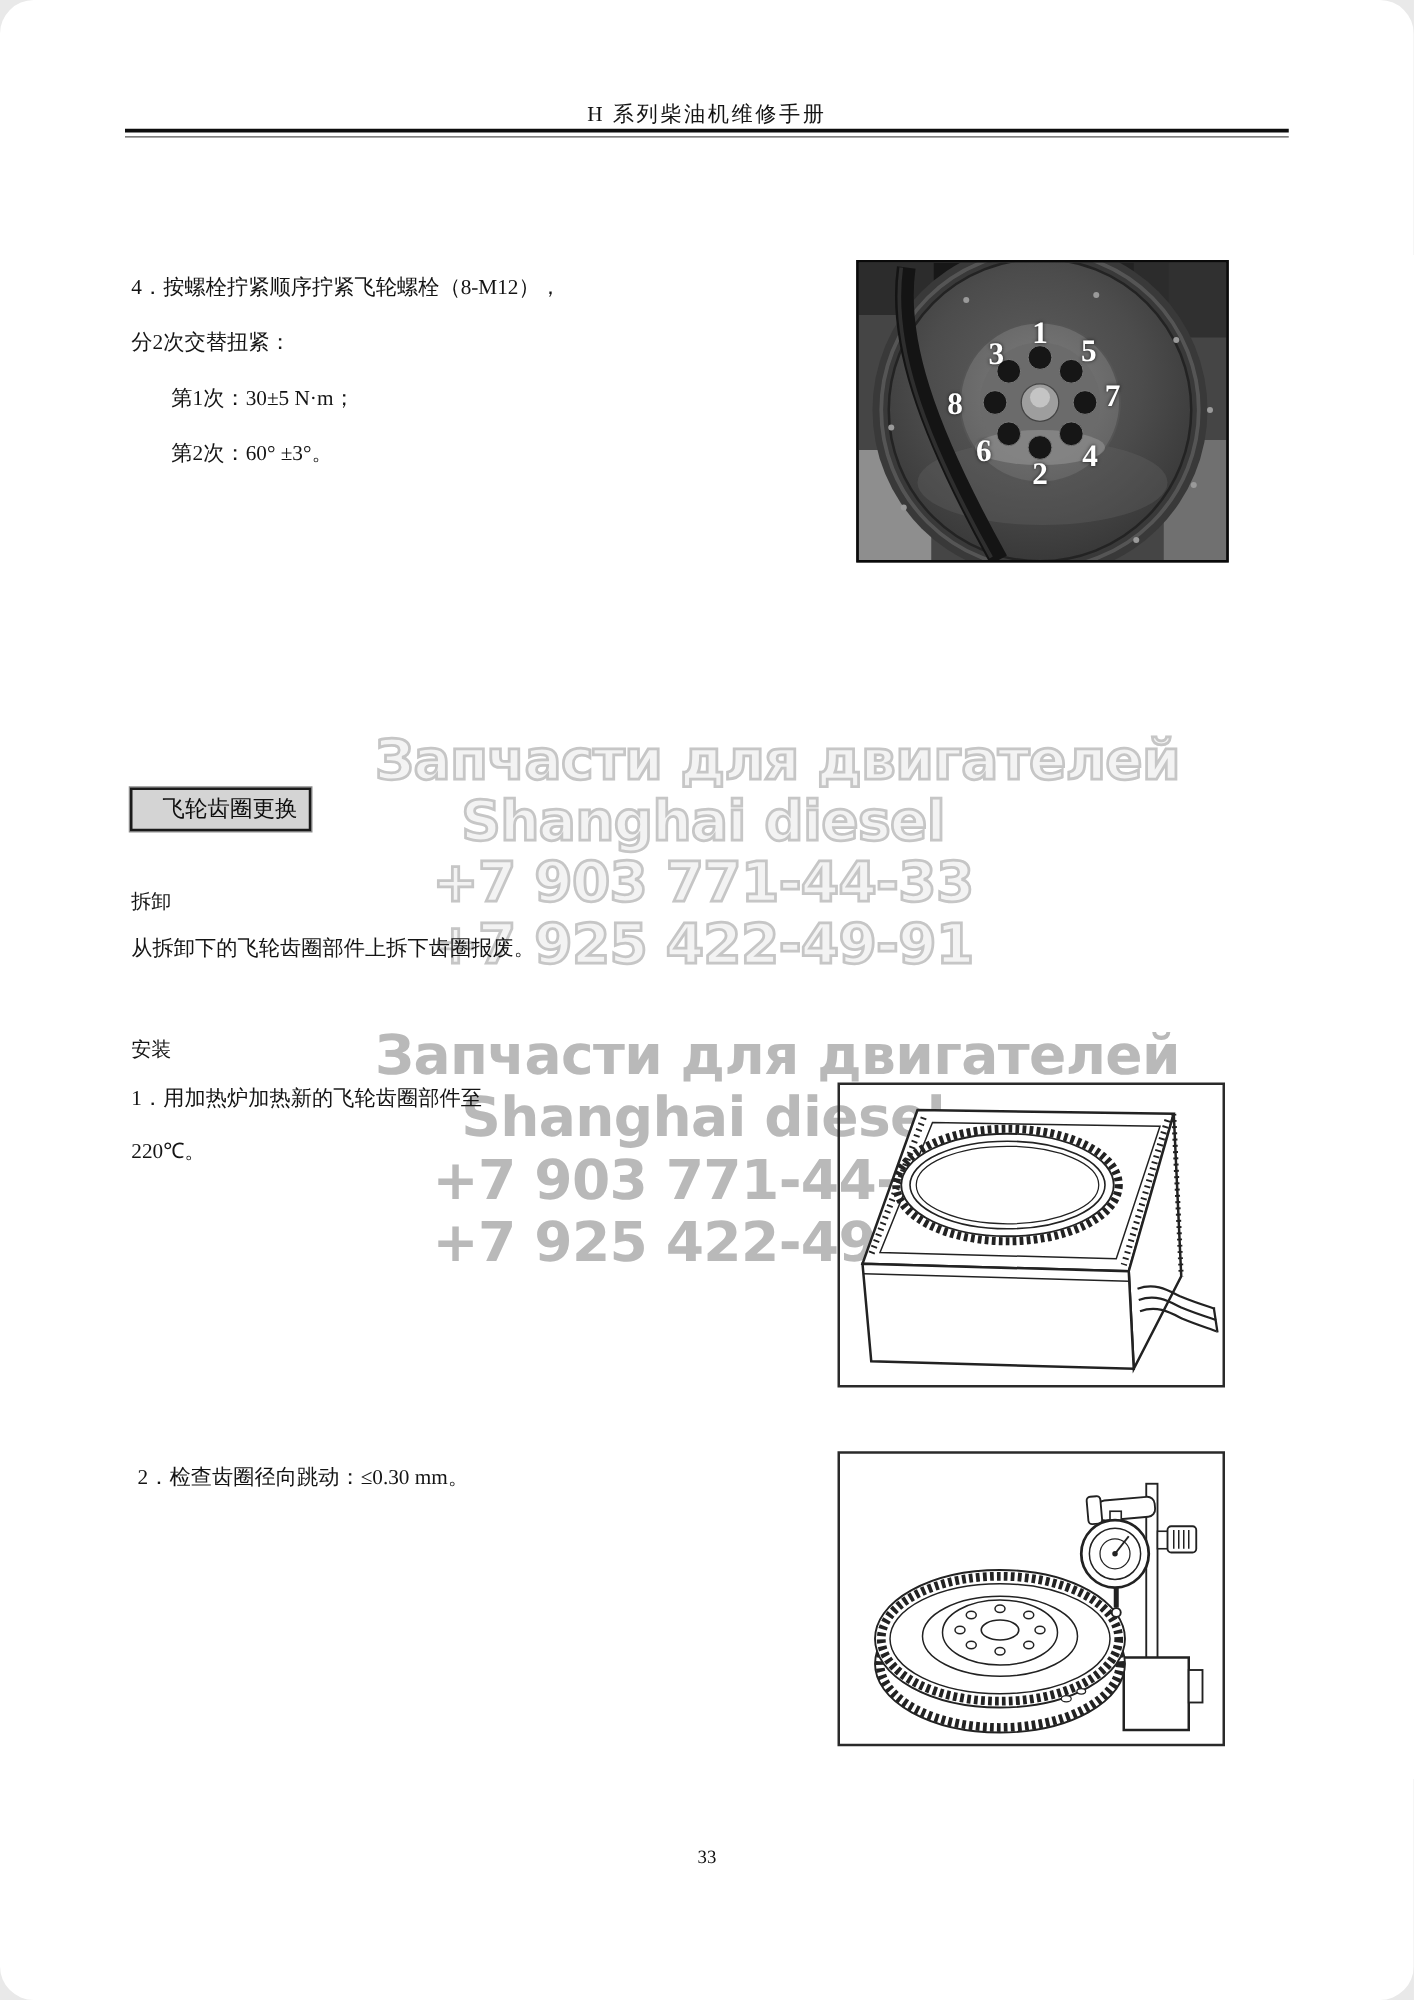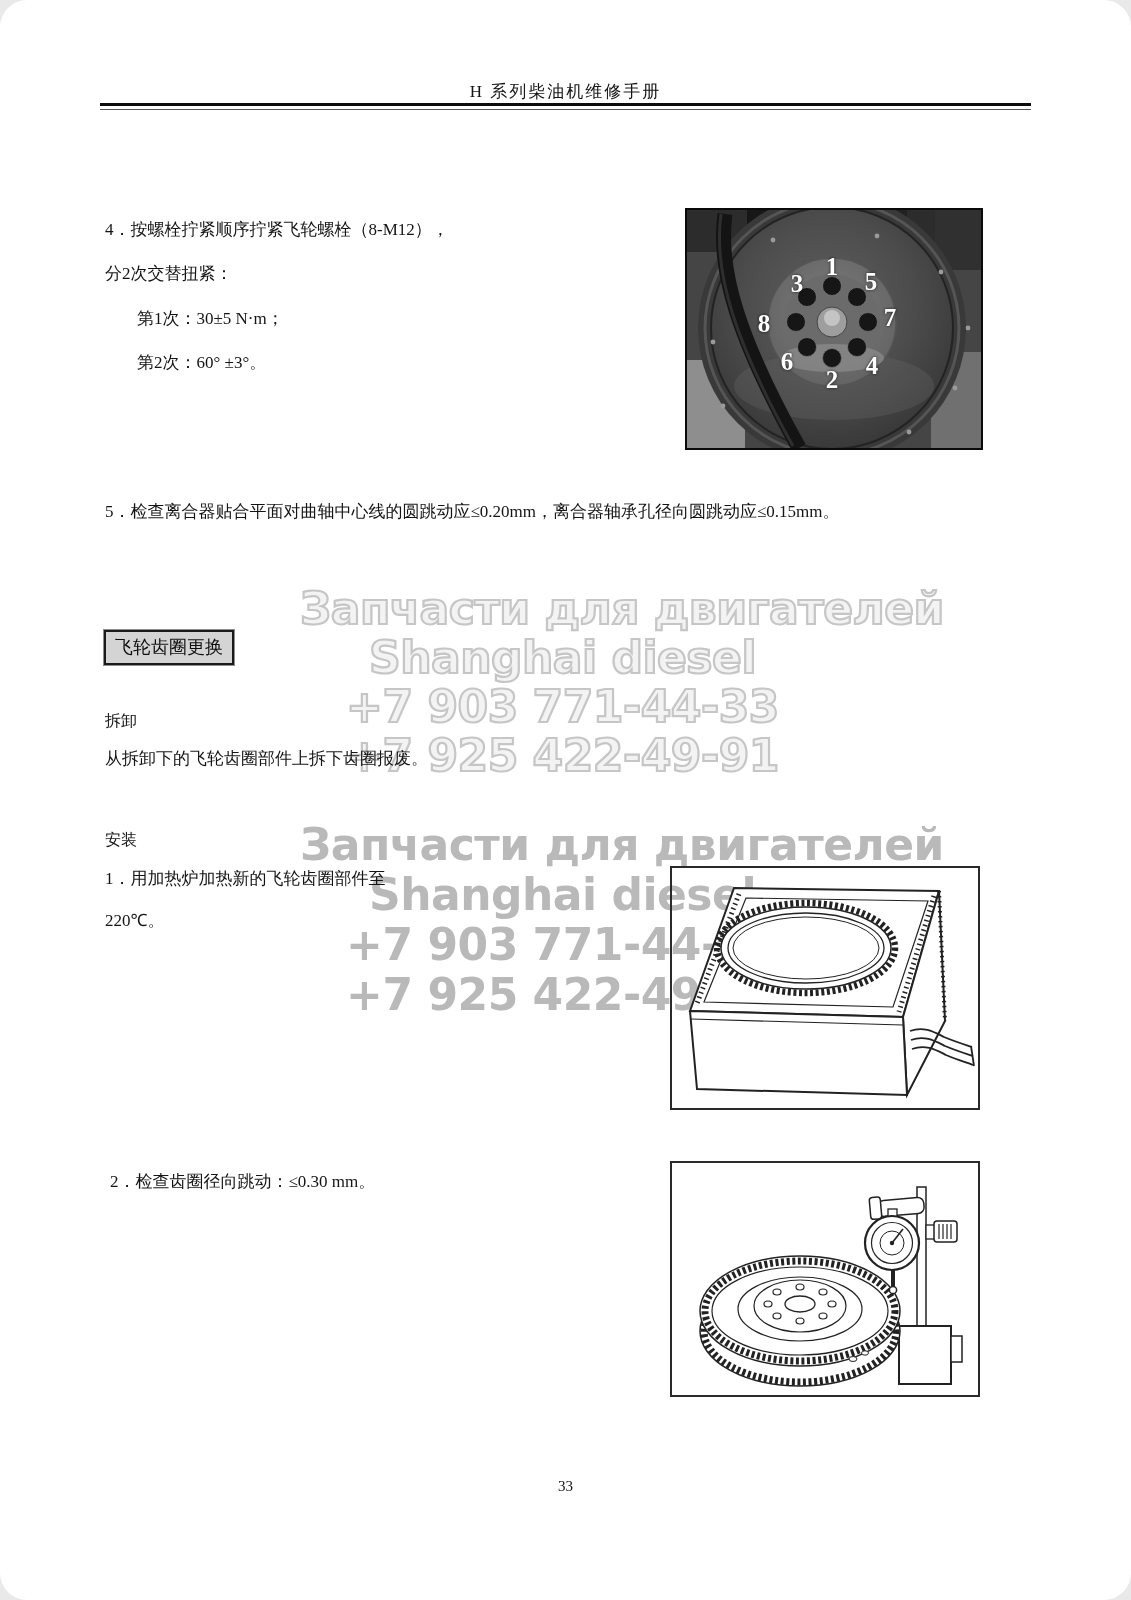--- a/index.html
+++ b/index.html
@@ -27,21 +27,21 @@
   .wm {
     left:300px; width:525px; text-align:center; z-index:1;
     font-family:"DejaVu Sans", sans-serif; font-weight:700;
     font-size:44px; line-height:49px; letter-spacing:-0.5px; white-space:nowrap;
   }
   .wm-outline { color:#f3f3f3; -webkit-text-stroke:2.2px #c6c6c6; }
   .wm-solid { color:#b9b9b9; }
 
   
   .section-box {
-    left:104px; top:630px; padding:3px 9px 4px 9px;
+    left:104px; top:630px; padding:3px 9px 4px 24px;
     background:#d4d4d4; border:2px solid #1a1a1a; box-shadow:0 0 0 1px #8d8d8d;
     font-size:18px; color:#0e0e0e; z-index:3; white-space:nowrap;
   }
 
   
   .photo {
     left:685px; top:208px; width:298px; height:242px;
     border:2px solid #0a0a0a; z-index:3; background:#404040; overflow:hidden;
   }
   .bolt-num {
@@ -142,21 +142,20 @@
     <span class="bolt-num" style="left:145px;top:57px">1</span>
     <span class="bolt-num" style="left:145px;top:170px">2</span>
     <span class="bolt-num" style="left:110px;top:74px">3</span>
     <span class="bolt-num" style="left:185px;top:156px">4</span>
     <span class="bolt-num" style="left:184px;top:72px">5</span>
     <span class="bolt-num" style="left:100px;top:152px">6</span>
     <span class="bolt-num" style="left:203px;top:108px">7</span>
     <span class="bolt-num" style="left:77px;top:114px">8</span>
   </div>
 
-  <div class="abs cn" style="left:105px;top:500px">5．检查离合器贴合平面对曲轴中心线的圆跳动应≤0.20mm，离合器轴承孔径向圆跳动应≤0.15mm。</div>
 
   <div class="abs section-box">飞轮齿圈更换</div>
 
   <div class="abs cn cn-bold" style="left:105px;top:711px">拆卸</div>
   <div class="abs cn" style="left:105px;top:747px">从拆卸下的飞轮齿圈部件上拆下齿圈报废。</div>
 
   <div class="abs cn cn-bold" style="left:105px;top:830px">安装</div>
   <div class="abs cn" style="left:105px;top:867px">1．用加热炉加热新的飞轮齿圈部件至</div>
   <div class="abs cn" style="left:105px;top:908px">220℃。</div>
 

